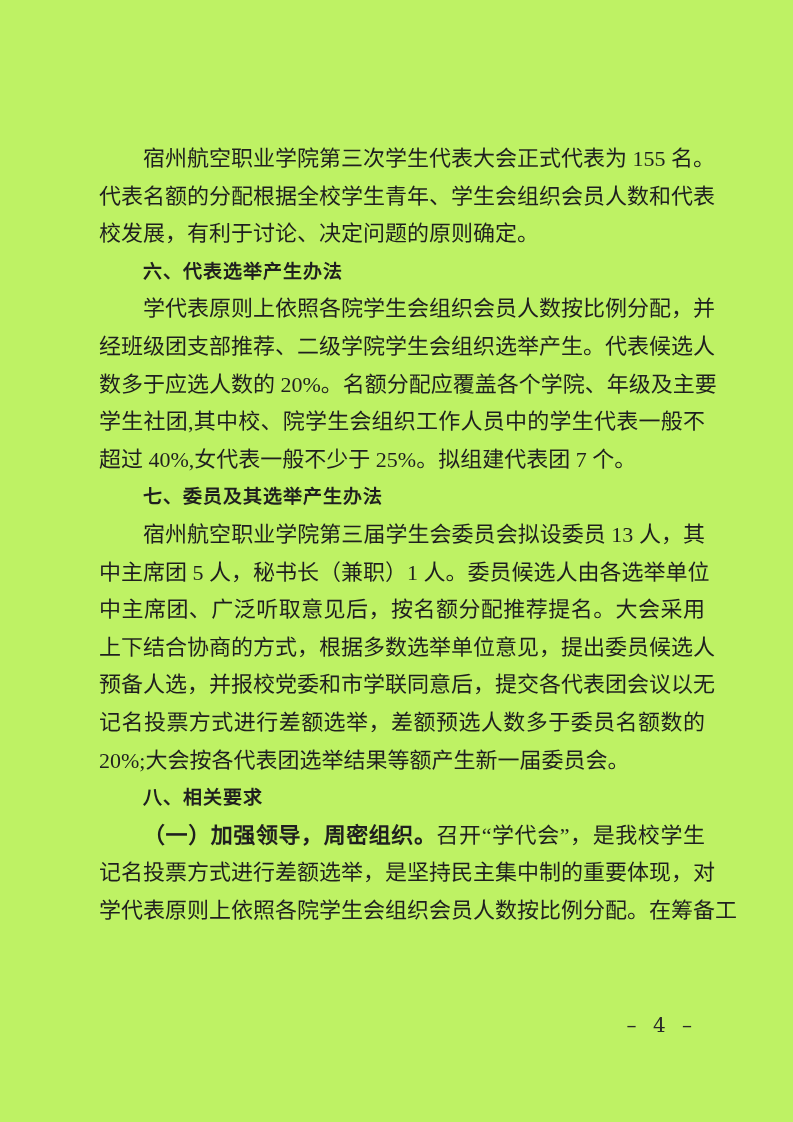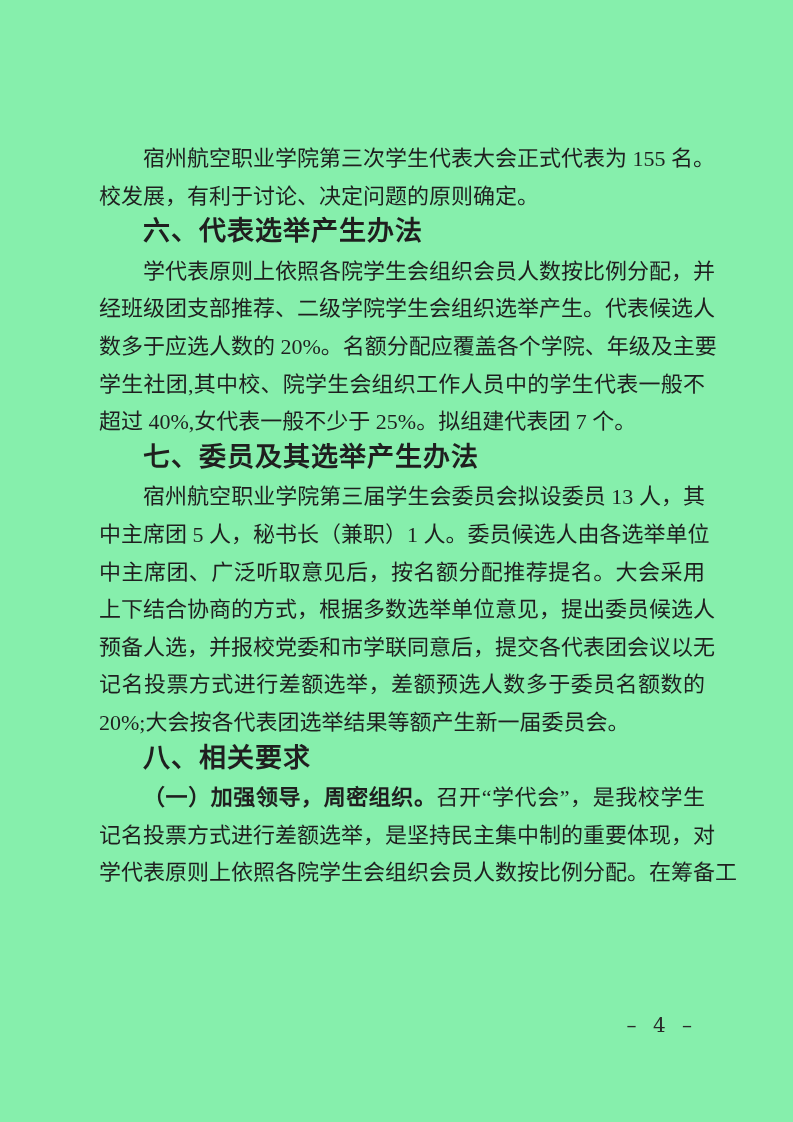--- a/index.html
+++ b/index.html
@@ -4,21 +4,21 @@
 <style>
   html, body {
     margin: 0;
     padding: 0;
     background: #ffffff;
   }
   .page {
     position: relative;
     width: 793px;
     height: 1122px;
-    background: #86efac;
+    background: #bef264;
     overflow: hidden;
     font-family: "Liberation Serif", "DejaVu Serif", serif;
     color: #1f1f1f;
   }
   .text-block {
     position: absolute;
     left: 99px;
     top: 140px;
     width: 606px;
   }
@@ -32,23 +32,23 @@
     white-space: nowrap;
     overflow: visible;
   }
   .line.end {
     text-align-last: left;
   }
   .line.indent {
     text-indent: 44px;
   }
   .line.heading {
-    font-family: Liberation Mono, monospace;
+    font-family: Liberation Sans, sans-serif;
     font-weight: 700;
-    font-size: 27px;
+    font-size: 19px;
     text-indent: 44px;
     text-align-last: left;
     letter-spacing: 1px;
   }
   .lead {
     font-weight: 700;
   }
   .page-number {
     position: absolute;
     top: 1012px;
@@ -59,20 +59,21 @@
     color: #2a2a2a;
     font-family: "DejaVu Serif", "Liberation Serif", serif;
   }
 </style>
 </head>
 <body>
 
 <div class="page">
   <div class="text-block">
     <div class="line indent">宿州航空职业学院第三次学生代表大会正式代表为 155 名。</div>
+    <div class="line">代表名额的分配根据全校学生青年、学生会组织会员人数和代表</div>
     <div class="line end">校发展，有利于讨论、决定问题的原则确定。</div>
     <div class="line heading">六、代表选举产生办法</div>
     <div class="line indent">学代表原则上依照各院学生会组织会员人数按比例分配，并</div>
     <div class="line">经班级团支部推荐、二级学院学生会组织选举产生。代表候选人</div>
     <div class="line">数多于应选人数的 20%。名额分配应覆盖各个学院、年级及主要</div>
     <div class="line">学生社团,其中校、院学生会组织工作人员中的学生代表一般不</div>
     <div class="line end">超过 40%,女代表一般不少于 25%。拟组建代表团 7 个。</div>
     <div class="line heading">七、委员及其选举产生办法</div>
     <div class="line indent">宿州航空职业学院第三届学生会委员会拟设委员 13 人，其</div>
     <div class="line">中主席团 5 人，秘书长（兼职）1 人。委员候选人由各选举单位</div>

